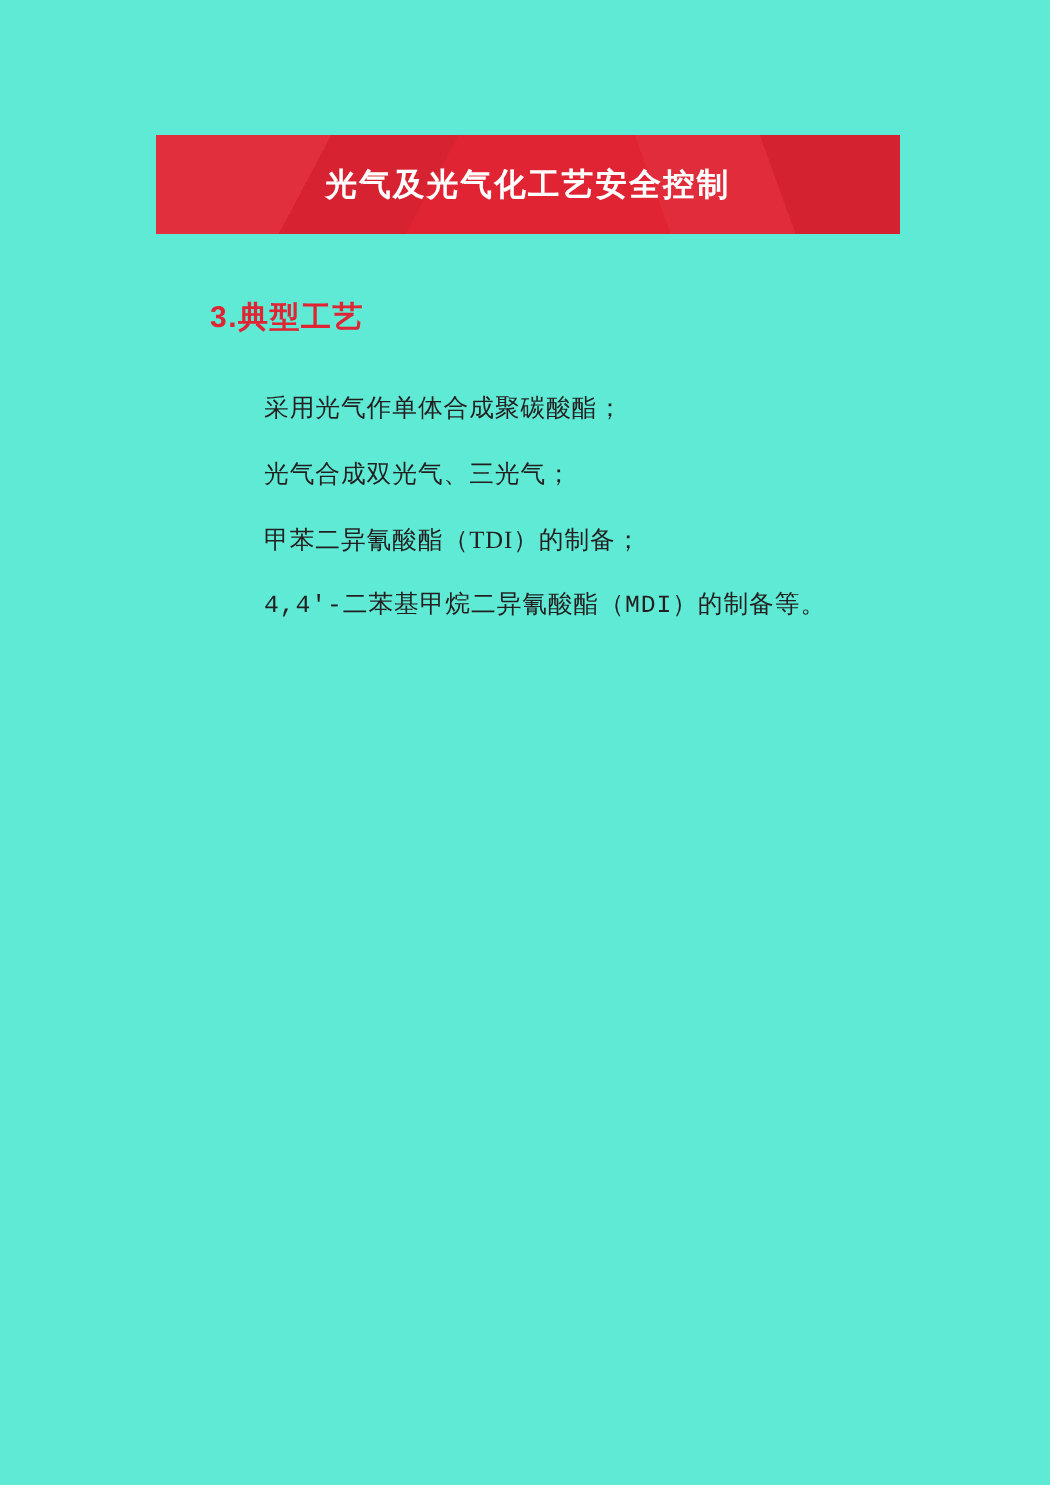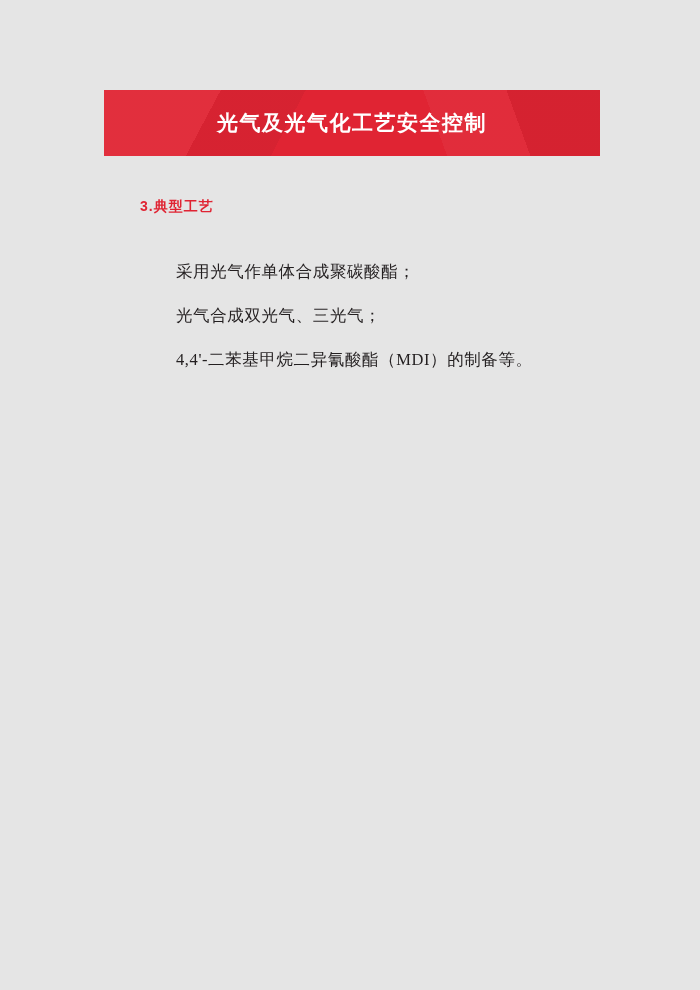--- a/index.html
+++ b/index.html
@@ -10,21 +10,21 @@
     width: 700px;
     height: 990px;
     background: #ffffff;
     font-family: "Liberation Serif", serif;
     overflow: hidden;
   }
   .page {
     position: relative;
     width: 700px;
     height: 990px;
-    background: #e5e5e5;
+    background: #5eead4;
     box-sizing: border-box;
   }
   .title-banner {
     position: absolute;
     left: 104px;
     top: 90px;
     width: 496px;
     height: 66px;
     background: #e02433;
     display: flex;
@@ -54,21 +54,21 @@
     letter-spacing: 1.5px;
     white-space: nowrap;
   }
   .section-heading {
     position: absolute;
     left: 140px;
     top: 198px;
     color: #e02433;
     font-family: "Liberation Sans", sans-serif;
     font-weight: bold;
-    font-size: 14px;
+    font-size: 20px;
     letter-spacing: 1px;
     white-space: nowrap;
   }
   .body-block {
     position: absolute;
     left: 104px;
     top: 250px;
     width: 496px;
   }
   .body-line {
@@ -92,16 +92,17 @@
 
   <div class="title-banner">
     <div class="title-text">光气及光气化工艺安全控制</div>
   </div>
 
   <div class="section-heading">3.典型工艺</div>
 
   <div class="body-block">
     <div class="body-line">采用光气作单体合成聚碳酸酯；</div>
     <div class="body-line">光气合成双光气、三光气；</div>
-    <div class="body-line last" style="text-indent: 72px;">4,4'-二苯基甲烷二异氰酸酯（MDI）的制备等。</div>
+    <div class="body-line">甲苯二异氰酸酯（TDI）的制备；</div>
+    <div class="body-line last" style="text-indent: 72px; font-family: Liberation Mono, monospace;">4,4'-二苯基甲烷二异氰酸酯（MDI）的制备等。</div>
   </div>
 
 </div>
 
 </body></html>

